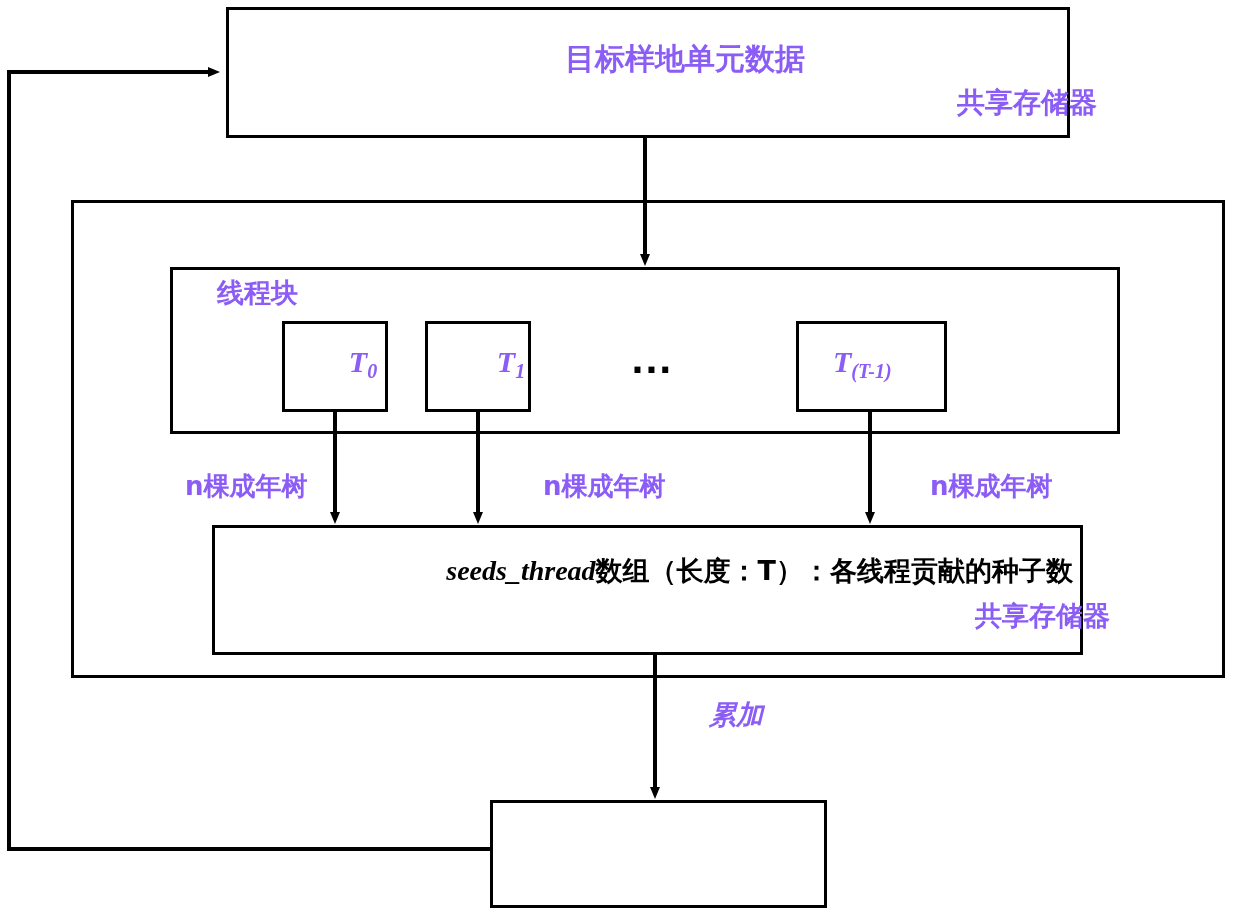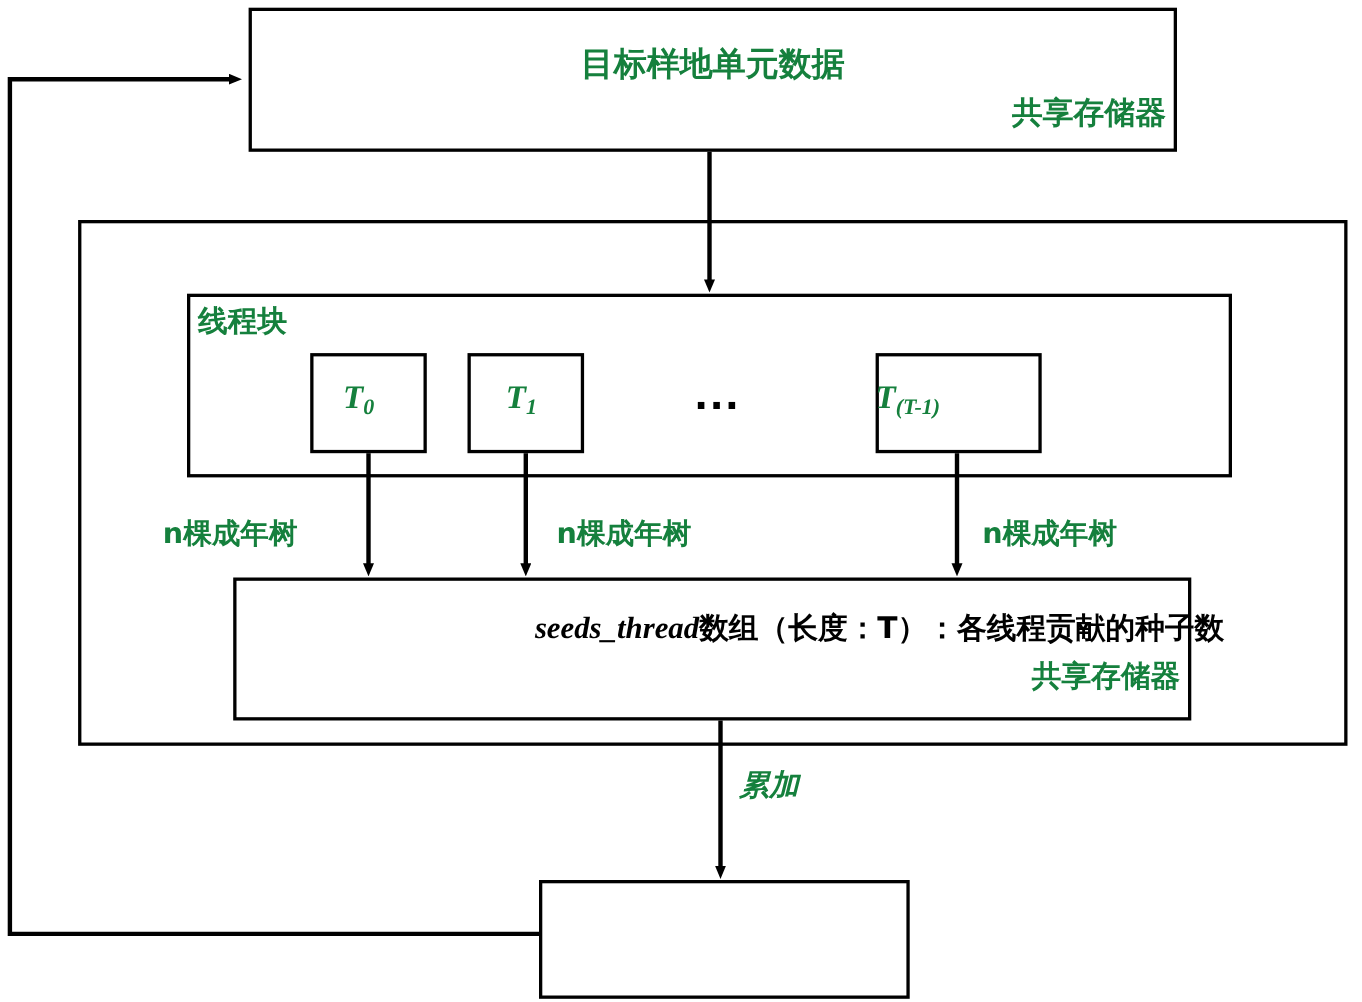--- a/index.html
+++ b/index.html
@@ -20,22 +20,23 @@
   .box {
     position: absolute;
     box-sizing: border-box;
     border: 3px solid #000000;
     background: transparent;
   }
   .label {
     position: absolute;
     white-space: nowrap;
     font-weight: bold;
-    color: #15803d;
+    color: #8b5cf6;
     line-height: 1.1;
+    margin-left: 37px;
   }
   .cjk {
     font-family: "DejaVu Sans", "Liberation Sans", sans-serif;
     font-weight: bold;
   }
   .serif-ital {
     font-family: "Liberation Serif", "DejaVu Serif", serif;
     font-style: italic;
     font-weight: bold;
   }
@@ -72,21 +73,20 @@
     left: 0;
     top: 0;
     width: 1238px;
     height: 911px;
     pointer-events: none;
   }
   .seedbox-text {
     position: absolute;
     text-align: right;
     white-space: nowrap;
-    padding-left: 40px;
   }
 </style>
 </head>
 <body>
 
 <div id="canvas">
 
   <svg class="lines" viewBox="0 0 1238 911" xmlns="http://www.w3.org/2000/svg">
     <defs>
       <marker id="arrow" markerWidth="12" markerHeight="12" refX="6" refY="5" orient="auto" markerUnits="userSpaceOnUse">

